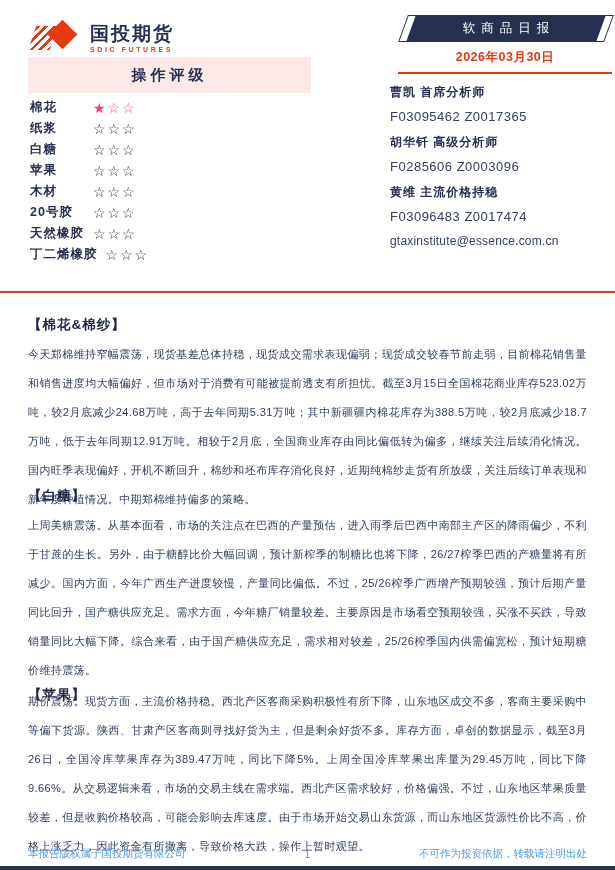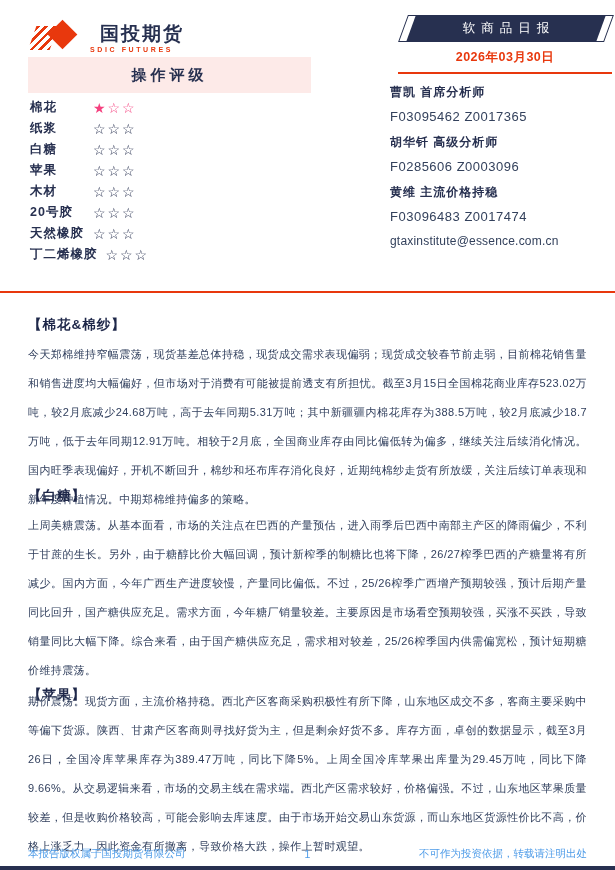--- a/index.html
+++ b/index.html
@@ -16,21 +16,21 @@
   .stripes {
     position:absolute; left:0; top:4px; width:30px; height:24px;
     background:repeating-linear-gradient(135deg,#e8380d 0 2.5px,#ffffff 2.5px 6px);
     clip-path:polygon(28% 0,100% 0,72% 100%,0 100%);
   }
   .diamond {
     position:absolute; left:24px; top:2px; width:21px; height:21px;
     background:#e8380d; transform:rotate(45deg);
   }
   .logo-text { margin-left:10px; line-height:1; }
-  .logo-cn { font-size:19px; font-weight:bold; color:#273050; letter-spacing:2px;margin-left:10px; }
+  .logo-cn { font-size:19px; font-weight:bold; color:#273050; letter-spacing:2px; }
   .logo-en { font-size:7px; font-weight:bold; color:#e8380d; letter-spacing:2.6px; margin-top:3px; }
 
   
   .banner { position:absolute; left:400px; top:15px; width:212px; height:27px; }
   .banner-outline {
     position:absolute; left:3px; right:3px; top:0; bottom:0;
     border:1.5px solid #273050; background:#ffffff; transform:skewX(-20deg);
   }
   .banner-fill {
     position:absolute; left:11px; right:11px; top:0; bottom:0;

